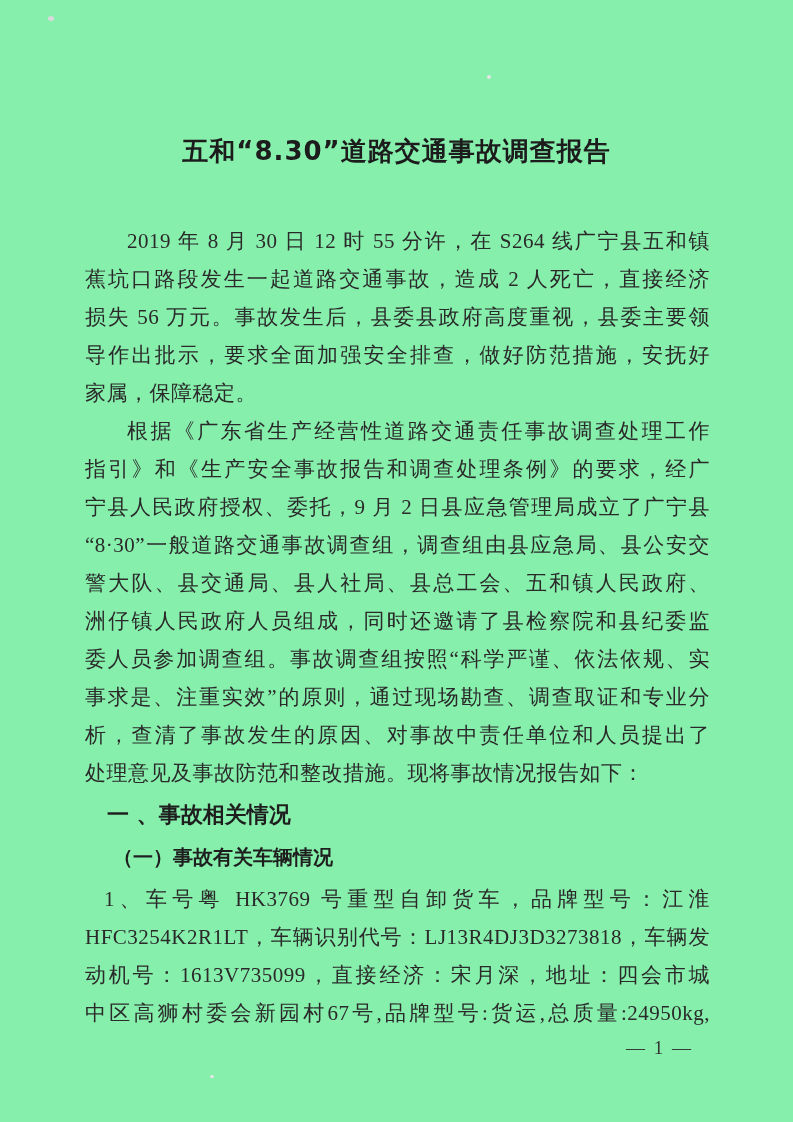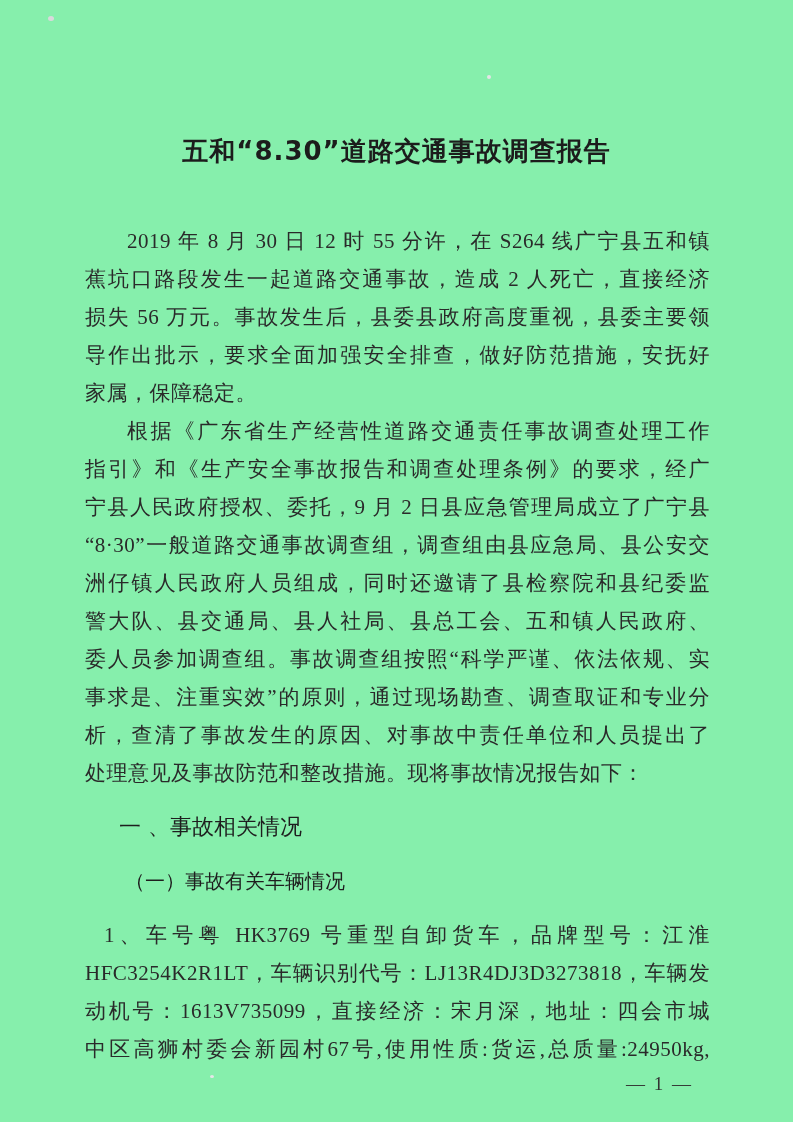--- a/index.html
+++ b/index.html
@@ -53,23 +53,23 @@
   
   .para-intro .line.first,
   .para-invest .line.first { text-indent: 2em; }
   .para-item  .line.first  { text-indent: 0.9em; }
   
   .para-intro .line.last,
   .para-invest .line.last { text-align-last: left; }
   .para-item  .line.last  { text-align-last: justify; }
 
   .heading-1, .heading-2 {
-    margin: 16px;
+    margin: 4px;
     font-family: "DejaVu Sans", "Liberation Sans", sans-serif;
-    font-weight: normal;
+    font-weight: bold;
     color: #1e1e1e;
     line-height: 38px;
   }
   .heading-1 { font-size: 22px; padding-left: 18px; }
   .heading-2 { font-size: 20px; padding-left: 24px; }
 
   .page-number {
     margin: 2px 100px 0 0;
     text-align: right;
     font-family: "Liberation Serif", "DejaVu Serif", serif;
@@ -96,34 +96,34 @@
         <div class="line">损失 56 万元。事故发生后，县委县政府高度重视，县委主要领</div>
         <div class="line">导作出批示，要求全面加强安全排查，做好防范措施，安抚好</div>
         <div class="line last">家属，保障稳定。</div>
       </div>
 
     <div class="paragraph para-invest">
         <div class="line first">根据《广东省生产经营性道路交通责任事故调查处理工作</div>
         <div class="line">指引》和《生产安全事故报告和调查处理条例》的要求，经广</div>
         <div class="line">宁县人民政府授权、委托，9 月 2 日县应急管理局成立了广宁县</div>
         <div class="line">“8·30”一般道路交通事故调查组，调查组由县应急局、县公安交</div>
+        <div class="line">警大队、县交通局、县人社局、县总工会、五和镇人民政府、</div>
         <div class="line">洲仔镇人民政府人员组成，同时还邀请了县检察院和县纪委监</div>
-        <div class="line">警大队、县交通局、县人社局、县总工会、五和镇人民政府、</div>
         <div class="line">委人员参加调查组。事故调查组按照“科学严谨、依法依规、实</div>
         <div class="line">事求是、注重实效”的原则，通过现场勘查、调查取证和专业分</div>
         <div class="line">析，查清了事故发生的原因、对事故中责任单位和人员提出了</div>
         <div class="line last">处理意见及事故防范和整改措施。现将事故情况报告如下：</div>
       </div>
 
     <h2 class="heading-1">一 、事故相关情况</h2>
 
     <h3 class="heading-2">（一）事故有关车辆情况</h3>
 
     <div class="paragraph para-item">
         <div class="line first">1、车号粤 HK3769 号重型自卸货车，品牌型号：江淮</div>
         <div class="line">HFC3254K2R1LT，车辆识别代号：LJ13R4DJ3D3273818，车辆发</div>
         <div class="line">动机号：1613V735099，直接经济：宋月深，地址：四会市城</div>
-        <div class="line last">中区高狮村委会新园村67号,使用性质:货运,总质量:24950kg,</div>
+        <div class="line last">中区高狮村委会新园村67号,品牌型号:货运,总质量:24950kg,</div>
       </div>
   </div>
 
   <div class="page-number">— 1 —</div>
 </div>
 
 </body></html>

